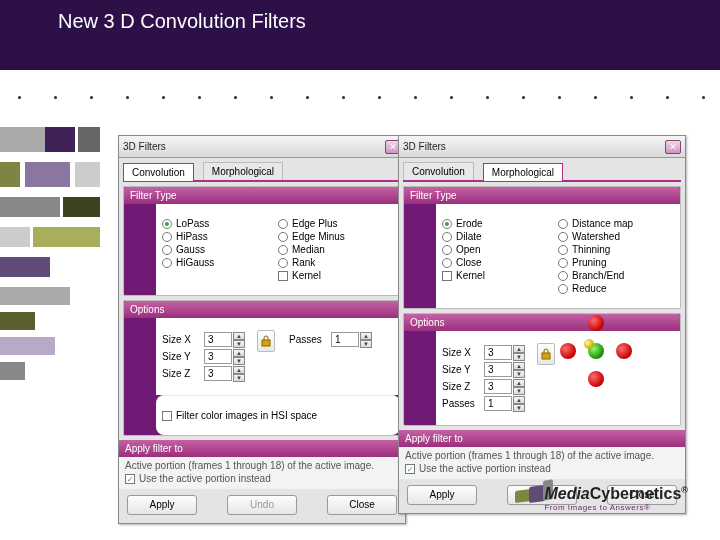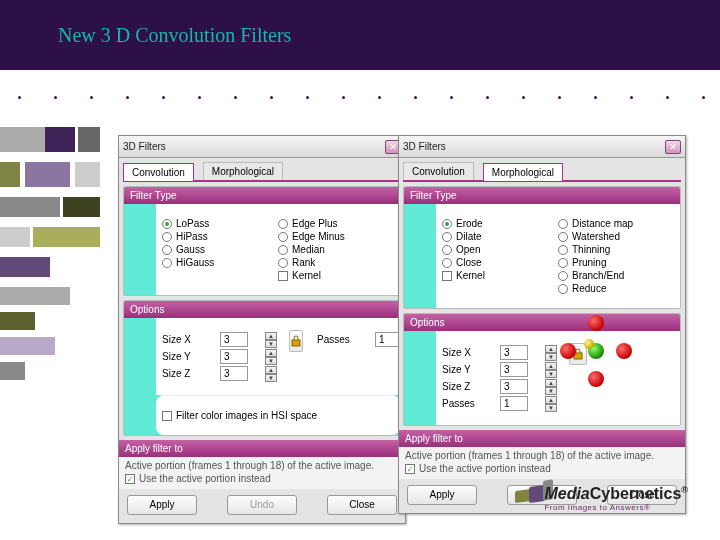--- a/index.html
+++ b/index.html
@@ -1,19 +1,19 @@
 <!DOCTYPE html>
 <html><head>
 <meta charset="utf-8">
 <style>
 * { box-sizing: border-box; margin: 0; padding: 0; font-family: Arial, sans-serif; }
 body { width: 720px; height: 540px; background: #fff; position: relative; overflow: hidden; }
 
 .banner { position: absolute; top: 0; left: 0; width: 720px; height: 70px; background: #2d1048; }
-.banner-title { position: absolute; top: 24px; left: 58px; color: #14b8a6; font-size: 20px; font-weight: 400; font-family: Liberation Serif, serif; }
+.banner-title { position: absolute; top: 10px; left: 58px; color: #ffffff; font-size: 20px; font-weight: 400; }
 .dotrow { position: absolute; top: 82px; left: 18px; width: 684px; height: 30px; }
 .dot { position: absolute; top: 14px; width: 3px; height: 3px; background: #3a1a52; border-radius: 50%; }
 
 .blocks { position: absolute; top: 112px; left: 0; width: 120px; height: 320px; }
 .blk { position: absolute; }
 .pur1 { background:#3f2358; }
 .pur2 { background:#614a78; }
 .pur3 { background:#8a76a0; }
 .pur4 { background:#b7a9c7; }
 .olv0 { background:#3f4220; }
@@ -29,33 +29,33 @@
 .dlgA { top: 135px; left: 118px; }
 .dlgB { top: 135px; left: 398px; }
 .titlebar { height: 22px; background: linear-gradient(#f5f5f5,#d9d9d9); border-bottom:1px solid #999; display:flex; align-items:center; padding:0 4px; }
 .titlebar .ttxt { flex:1; font-size:10px; color:#222; }
 .closeX { width:16px; height:14px; background:linear-gradient(#f0d5e8,#d293c0); border:1px solid #7a4a68; color:#fff; font-size:9px; text-align:center; line-height:12px; border-radius:2px; }
 
 .tabs { margin:4px 4px 0 4px; display:flex; gap:7px; border-bottom:2px solid #ae2e8a; }
 .tab { padding:3px 8px; font-size:10px; background:#e8e8e8; border:1px solid #bbb; border-bottom:none; margin-right:2px; }
 .tab.active { background:#fff; border-top:1px solid #ae2e8a; border-left:1px solid #ae2e8a; border-right:1px solid #ae2e8a; position:relative; top:1px; }
 
-.grp { margin:4px; border:1px solid #bbb; background:#5eead4; border-radius:2px; }
+.grp { margin:4px; border:1px solid #bbb; background:#701a75; border-radius:2px; }
 .grphead { background:linear-gradient(#c561a5,#9a2f7c); color:#fff; font-size:10px; padding:3px 6px; border-radius:2px 2px 0 0;}
 .grpbody { padding:12px 6px; background:#fff; font-size:10px;margin-left:32px; }
 
 .radio { display:flex; align-items:center; margin:2px 0; }
 .radio .rdot { width:10px; height:10px; border:1px solid #777; border-radius:50%; background:#fff; margin-right:4px; display:flex; align-items:center; justify-content:center; }
 .radio.selected .rdot::after { content:""; width:4px; height:4px; background:#3a3; border-radius:50%; }
 .check { display:flex; align-items:center; margin:2px 0; }
 .check .cbox { width:10px; height:10px; border:1px solid #777; background:#fff; margin-right:4px; font-size:8px; line-height:9px; text-align:center; color:#3a3; }
 .row2col { display:flex; }
 .col { flex:1; }
 
-.numrow { display:flex; align-items:center; margin:2px 0;gap:16px; }
+.numrow { display:flex; align-items:center; margin:2px 0; }
 .numrow .lbl { width:42px; }
 .numrow .field { width:28px; height:15px; border:1px solid #999; background:#fff; padding:0 3px; font-size:10px; line-height:13px;}
 .spin { width:12px; height:15px; display:flex; flex-direction:column; margin-left:1px; }
 .spin .sbtn { flex:1; border:1px solid #888; background:linear-gradient(#f5f5f5,#dcdcdc); font-size:6px; line-height:6px; text-align:center; color:#444;}
 
 .lockicon { width:18px; height:22px; border:1px solid #bbb; background:linear-gradient(#fff,#e8e8e8); display:flex; align-items:center; justify-content:center; margin-left:6px; border-radius:2px;}
 .lockicon svg { width:12px; height:14px; }
 
 .applyhead { background:linear-gradient(#c561a5,#9a2f7c); color:#fff; font-size:10px; padding:3px 6px;}
 .applybody { background:#f3f3f3; padding:3px 6px; font-size:10px; color:#555;}

